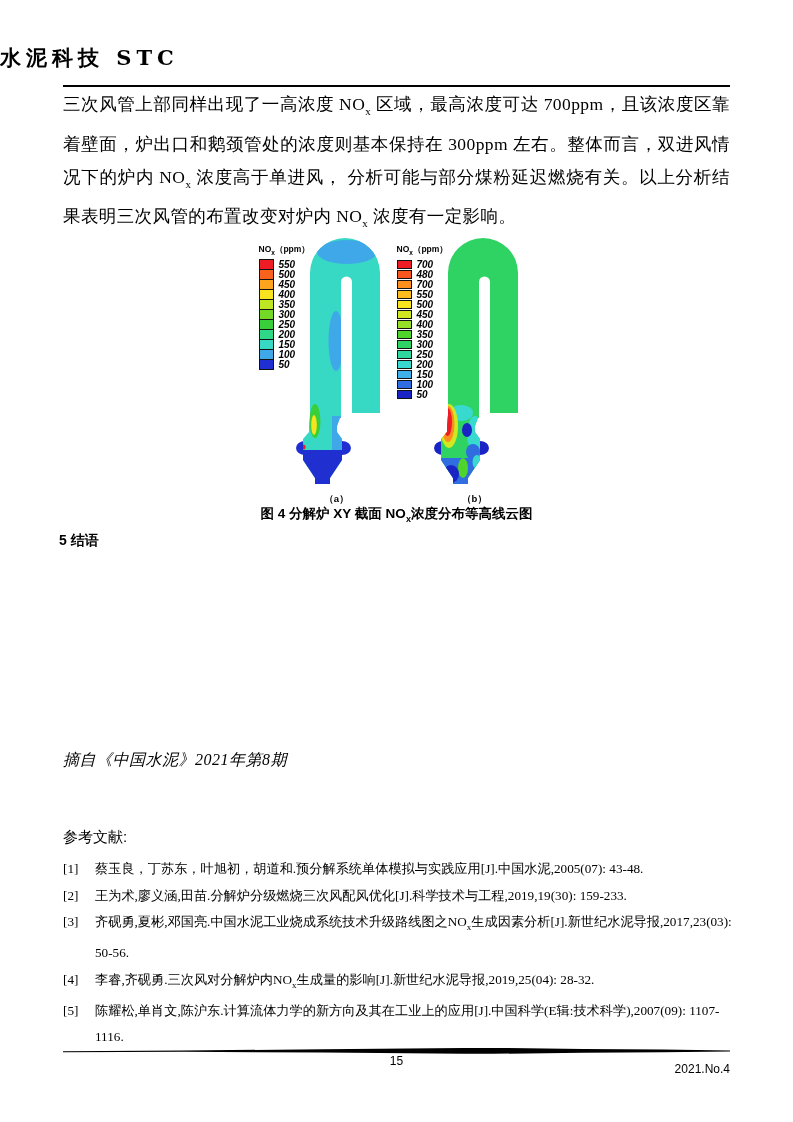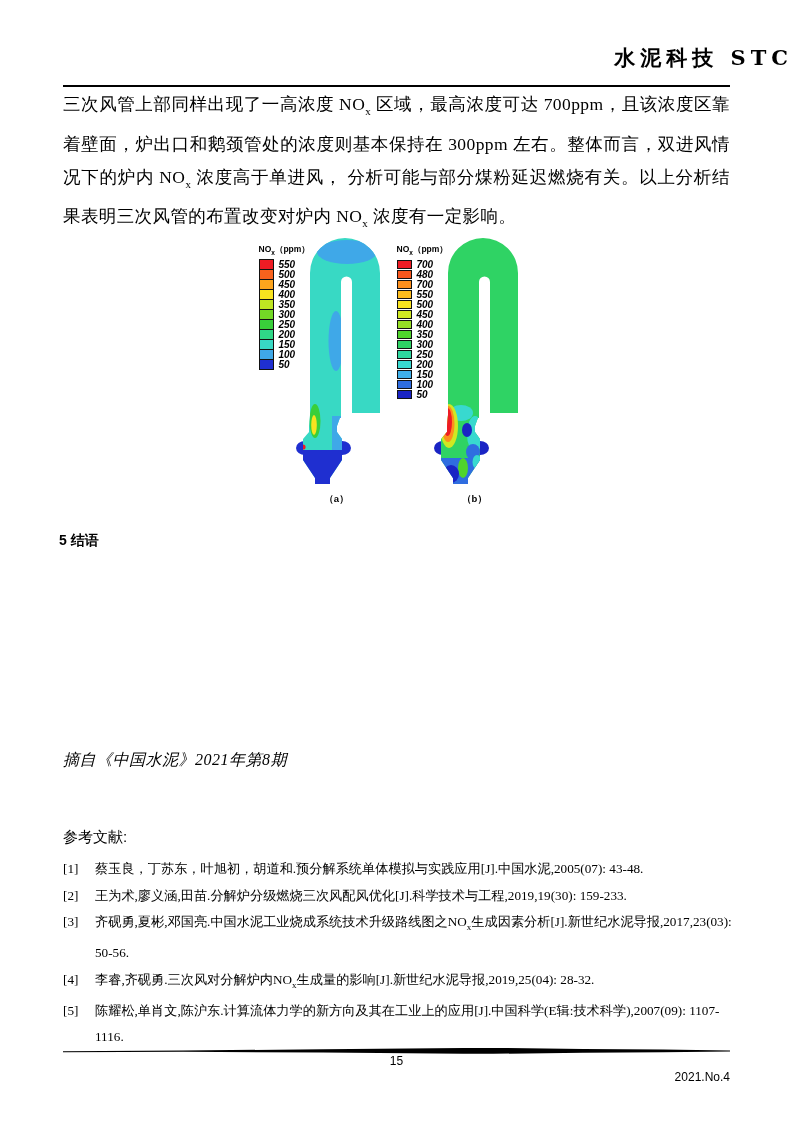--- a/index.html
+++ b/index.html
@@ -1,20 +1,20 @@
 <!DOCTYPE html>
 <html><head>
 <meta charset="utf-8">
 <style>
   html,body{margin:0;padding:0;background:#888;}
   .page{position:relative;width:793px;height:1122px;margin:0 auto;background:#ffffff;
         font-family:"Liberation Serif","DejaVu Serif",serif;color:#000;overflow:hidden;}
 
   
-  .header-title{position:absolute;top:44px;left:0;right:0;text-align:right;
+  .header-title{position:absolute;top:44px;left:0;right:0;text-align:left;
         font-family:"DejaVu Serif","Liberation Serif",serif;font-weight:700;
         font-size:21px;letter-spacing:5px;}
   .header-rule{position:absolute;top:85px;left:63px;right:63px;height:2.4px;background:#000;}
 
   
   .para{position:absolute;left:63px;right:63px;font-size:17.5px;line-height:33px;
         text-align:justify;letter-spacing:0.4px;}
   .para sub{font-size:11px;}
   #para1{top:88px;}
   #para2{top:567px;text-indent:2em;}
@@ -53,21 +53,21 @@
   .ref{display:flex;}
   .ref-num{width:32px;flex:none;}
   .ref-text{flex:1;}
   .ref-text sub{font-size:9px;}
 
   
   .footer-rule{position:absolute;top:1047px;left:63px;width:667px;height:8px;}
   .footer-row{position:absolute;top:1054px;left:63px;right:63px;height:18px;
           font-family:"Liberation Sans","DejaVu Sans",sans-serif;font-size:12px;}
   .page-number{position:absolute;left:0;right:0;text-align:center;}
-  .issue-number{position:absolute;right:0;top:16px;}
+  .issue-number{position:absolute;right:0;top:8px;}
 </style>
 </head>
 <body>
 
 <div class="page">
 
   <div class="header-title">水泥科技 STC</div>
   <div class="header-rule"></div>
 
   <div class="para" id="para1">
@@ -231,20 +231,23 @@
           <ellipse cx="22" cy="190" rx="9" ry="22" style="fill: rgb(207, 232, 34);"></ellipse>
           <ellipse cx="21" cy="188" rx="6.5" ry="18" style="fill: rgb(252, 143, 29);"></ellipse>
           <ellipse cx="20.5" cy="186" rx="4.5" ry="14" style="fill: rgb(238, 28, 36);"></ellipse>
           <ellipse cx="40" cy="194" rx="5" ry="7" style="fill: rgb(26, 36, 196);"></ellipse>
         </g>
       </svg>
       <div class="plot-label">（b）</div>
     </div>
   </div>
 
+  <div class="fig-caption">
+    <span>图 4 分解炉 XY 截面 NO</span><sub>x</sub><span>浓度分布等高线云图</span>
+  </div>
 
   <div class="section-heading">5 结语</div>
 
 
   <div class="source-note">摘自《中国水泥》2021年第8期</div>
 
   <div class="refs-heading">参考文献:</div>
   <div class="refs">
     <div class="ref">
       <span class="ref-num">[1]</span>

